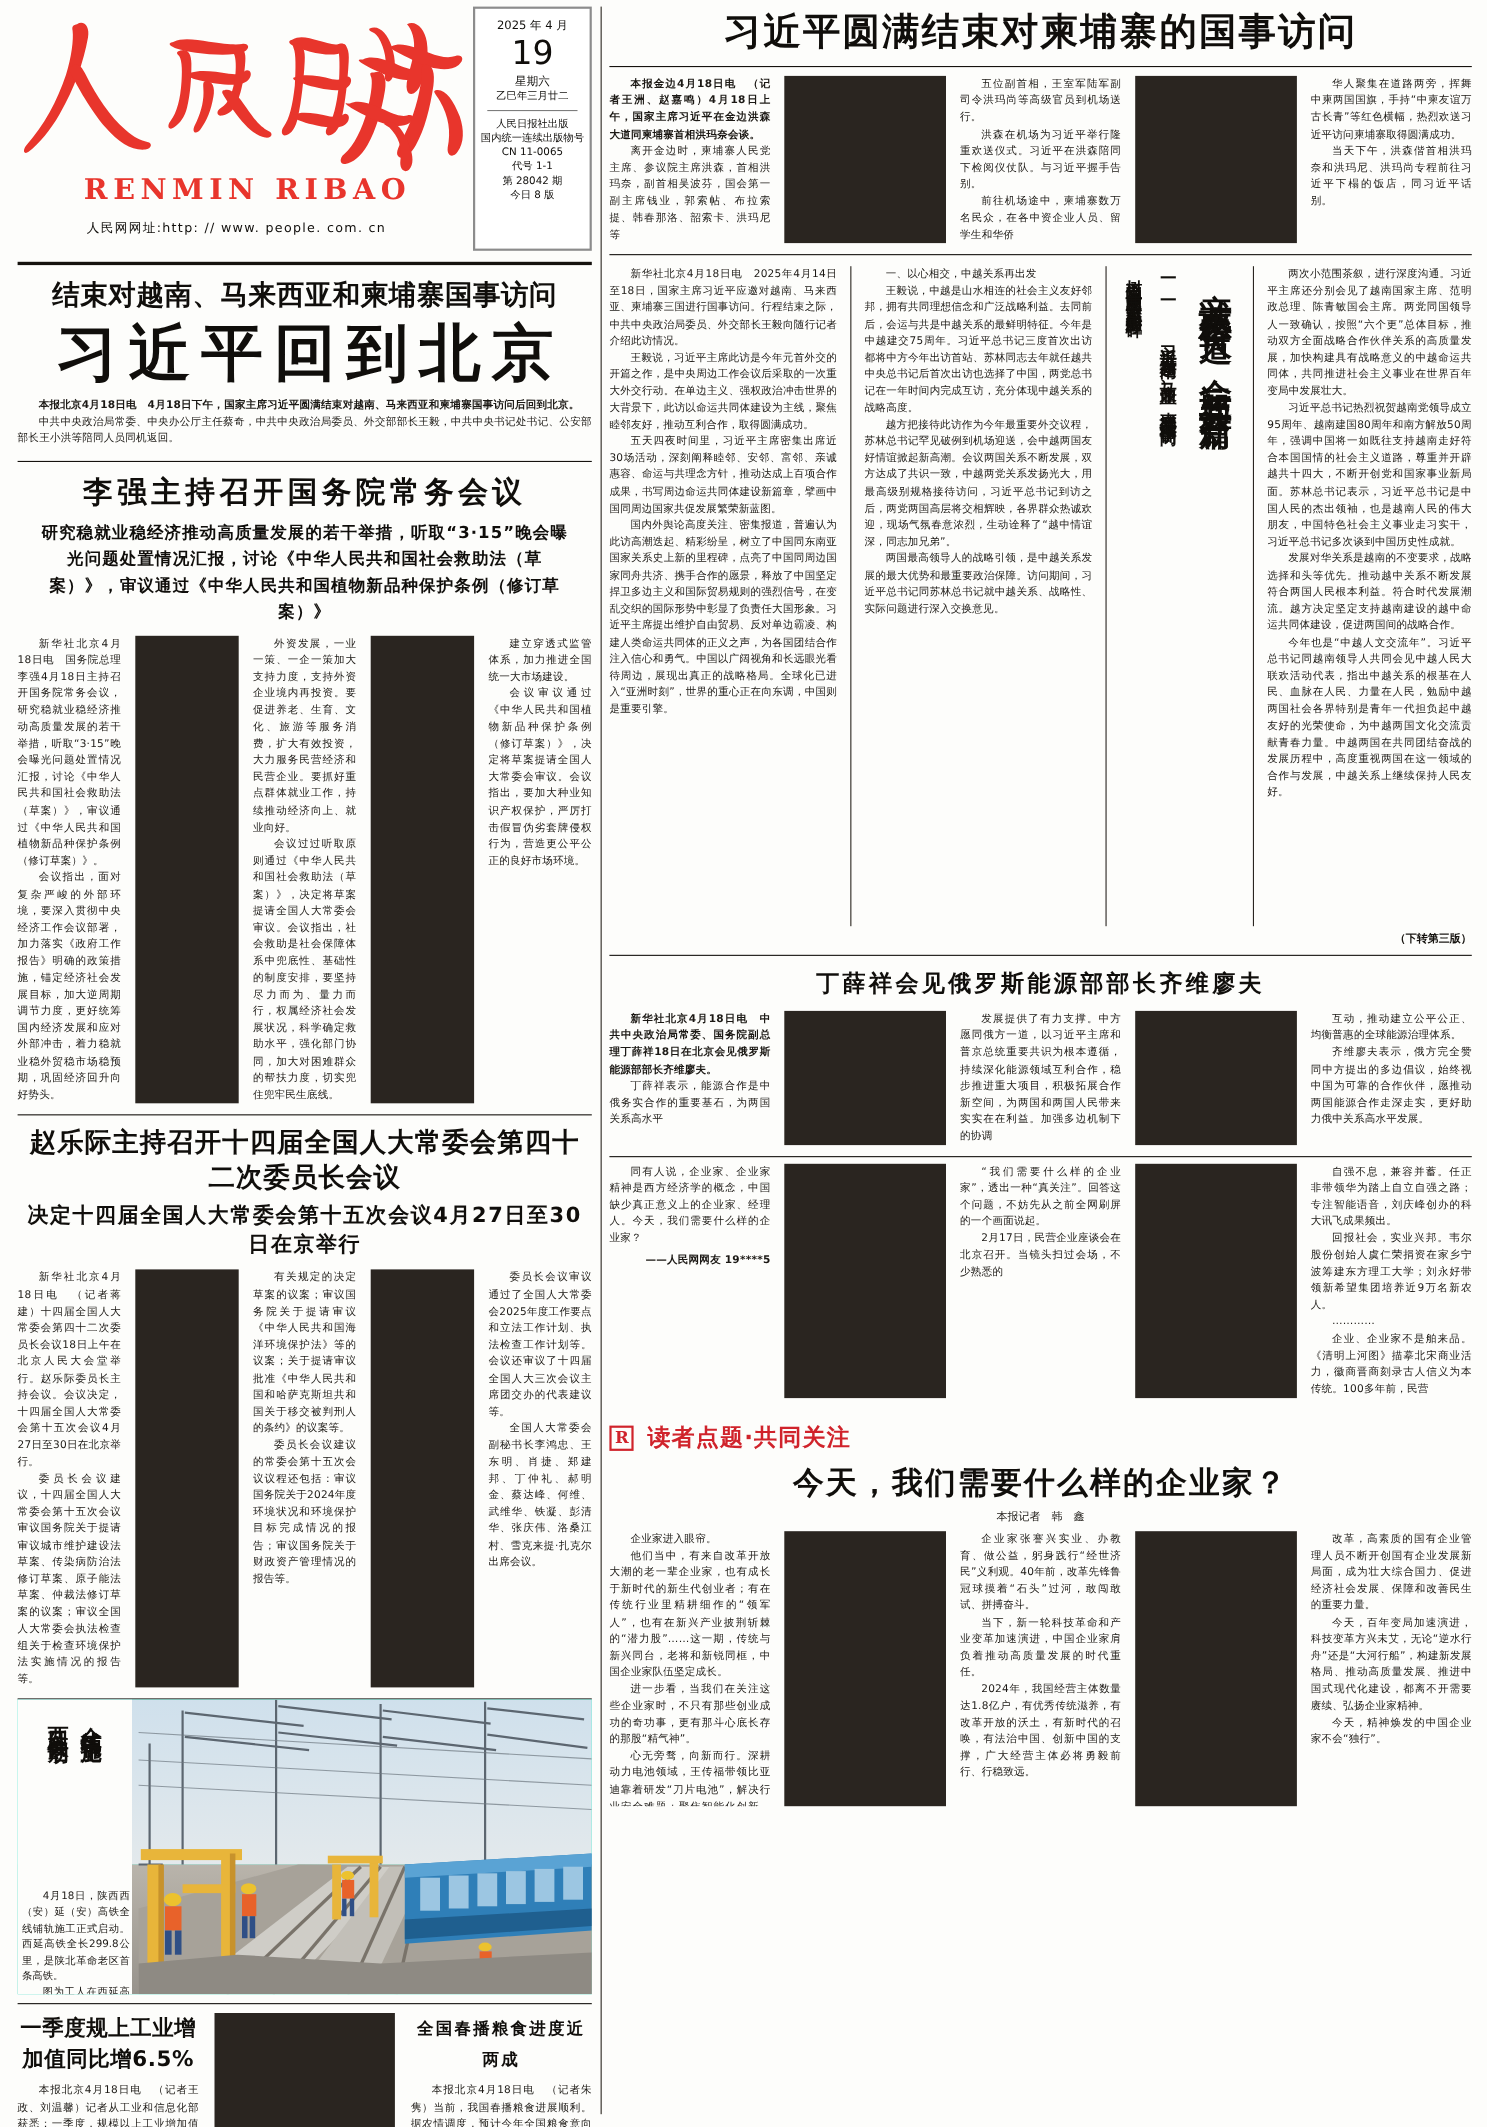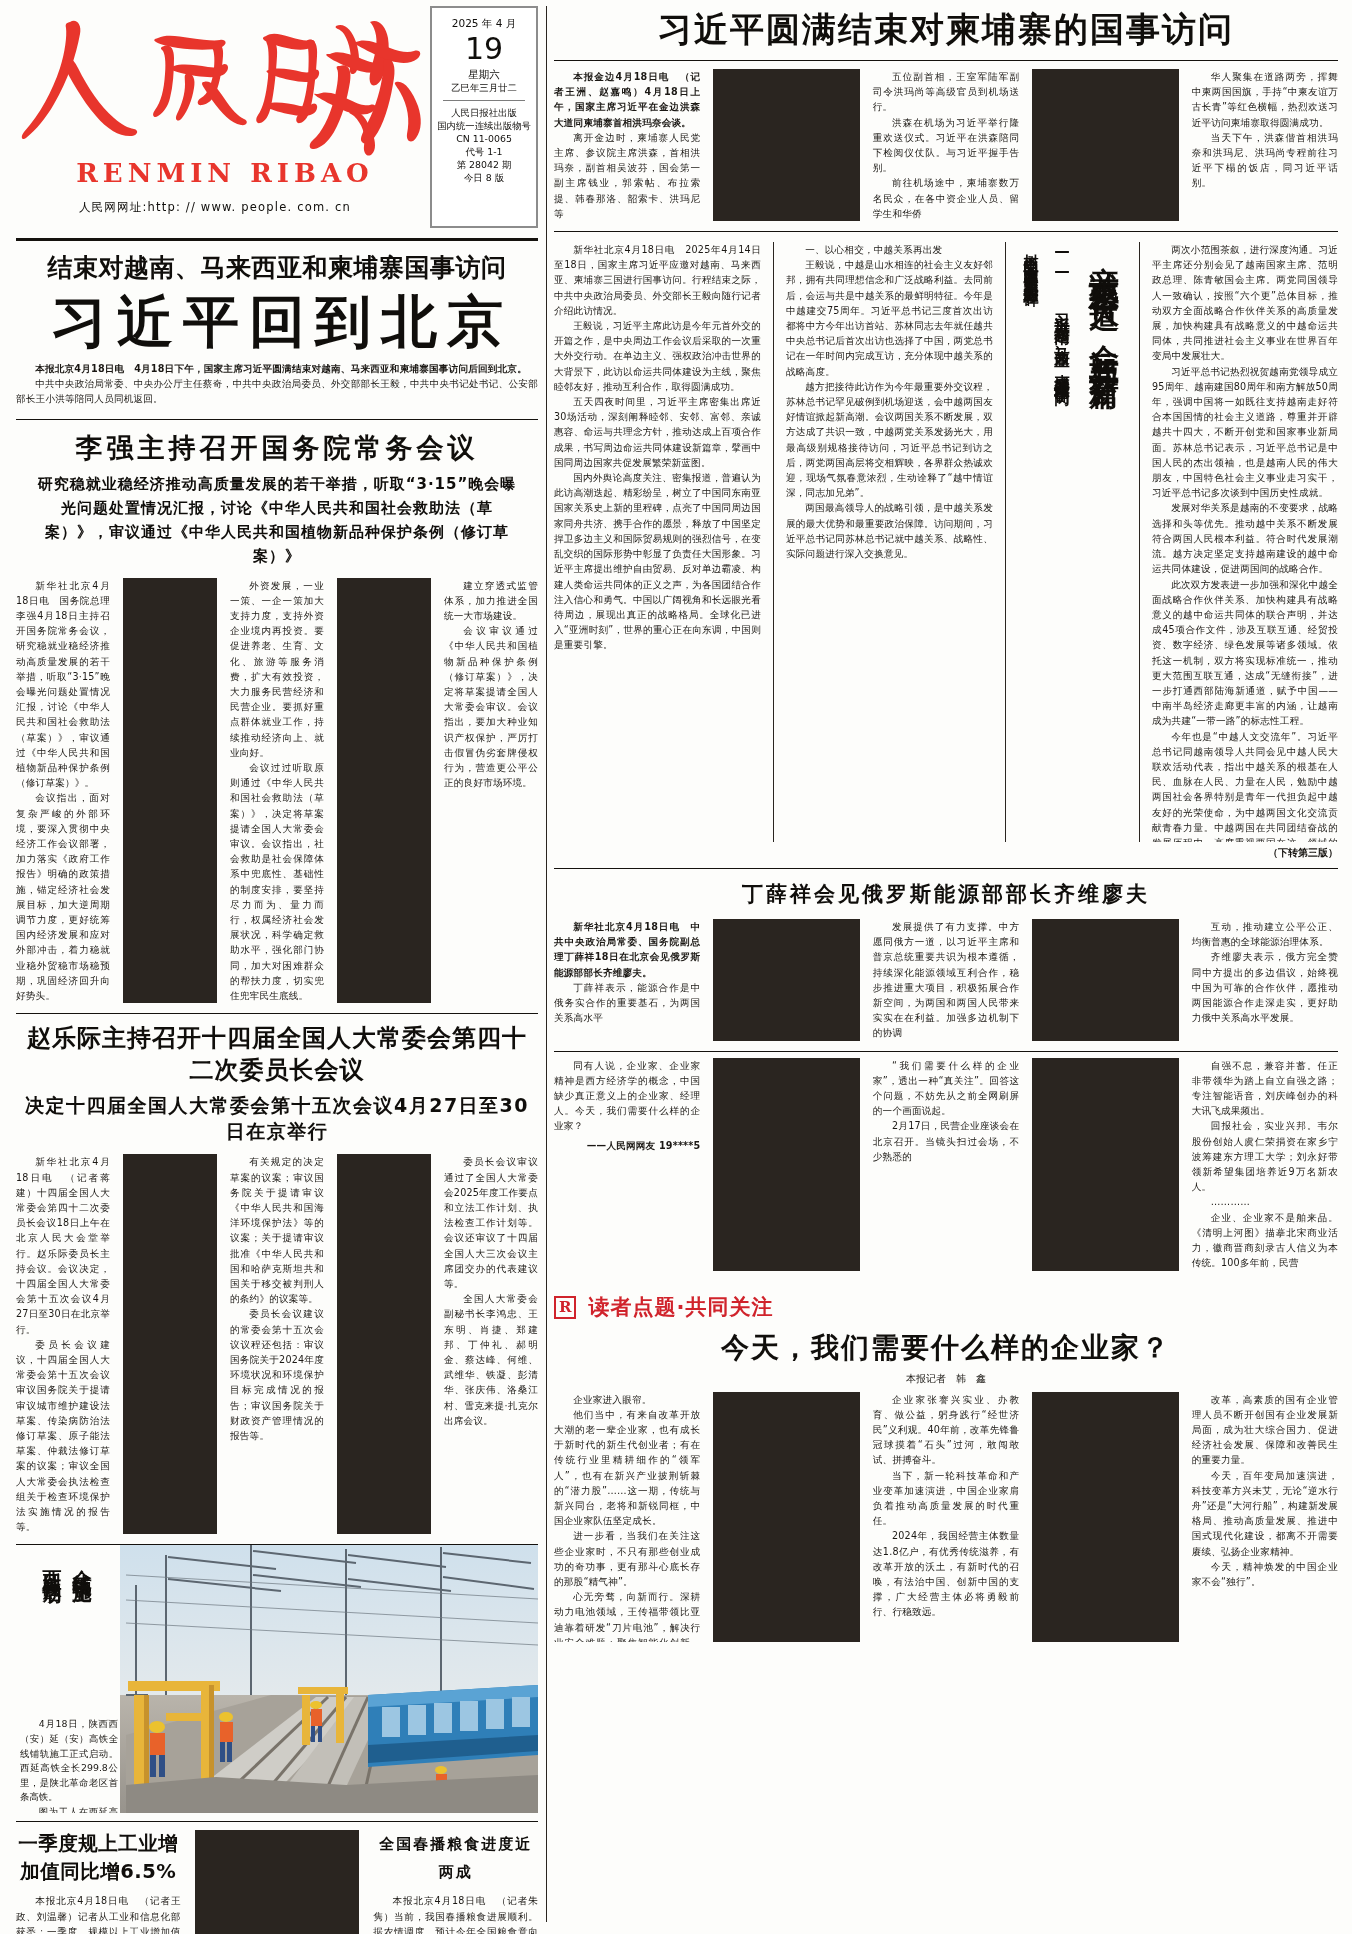--- a/index.html
+++ b/index.html
@@ -451,21 +451,20 @@
         <div class="v-main">亲诚惠容行大道，命运与共开新篇</div>
       </div>
 
       <div class="vrule"></div>
 
       <div style="width:186px;max-height:600px;overflow:hidden;">
         <div class="body-text">
             <p>两次小范围茶叙，进行深度沟通。习近平主席还分别会见了越南国家主席、范明政总理、陈青敏国会主席。两党同国领导人一致确认，按照“六个更”总体目标，推动双方全面战略合作伙伴关系的高质量发展，加快构建具有战略意义的中越命运共同体，共同推进社会主义事业在世界百年变局中发展壮大。</p>
             <p>习近平总书记热烈祝贺越南党领导成立95周年、越南建国80周年和南方解放50周年，强调中国将一如既往支持越南走好符合本国国情的社会主义道路，尊重并开辟越共十四大，不断开创党和国家事业新局面。苏林总书记表示，习近平总书记是中国人民的杰出领袖，也是越南人民的伟大朋友，中国特色社会主义事业走习实干，习近平总书记多次谈到中国历史性成就。</p>
             <p>发展对华关系是越南的不变要求，战略选择和头等优先。推动越中关系不断发展符合两国人民根本利益。符合时代发展潮流。越方决定坚定支持越南建设的越中命运共同体建设，促进两国间的战略合作。</p>
-            <p>此次双方发表进一步加强和深化中越全面战略合作伙伴关系、加快构建具有战略意义的越中命运共同体的联合声明，并达成45项合作文件，涉及互联互通、经贸投资、数字经济、绿色发展等诸多领域。依托这一机制，双方将实现标准统一，推动更大范围互联互通，达成“无缝衔接”，进一步打通西部陆海新通道，赋予中国——中南半岛经济走廊更丰富的内涵，让越南成为共建“一带一路”的标志性工程。</p>
             <p>今年也是“中越人文交流年”。习近平总书记同越南领导人共同会见中越人民大联欢活动代表，指出中越关系的根基在人民、血脉在人民、力量在人民，勉励中越两国社会各界特别是青年一代担负起中越友好的光荣使命，为中越两国文化交流贡献青春力量。中越两国在共同团结奋战的发展历程中，高度重视两国在这一领域的合作与发展，中越关系上继续保持人民友好。</p>
           </div>
       </div>
     </div>
 
     <div class="jump" style="margin-top:4px;">（下转第三版）</div>
 
     <div class="rule" style="margin:8px 0 10px;"></div>
 
     <div class="rt-hl2">丁薛祥会见俄罗斯能源部部长齐维廖夫</div>

